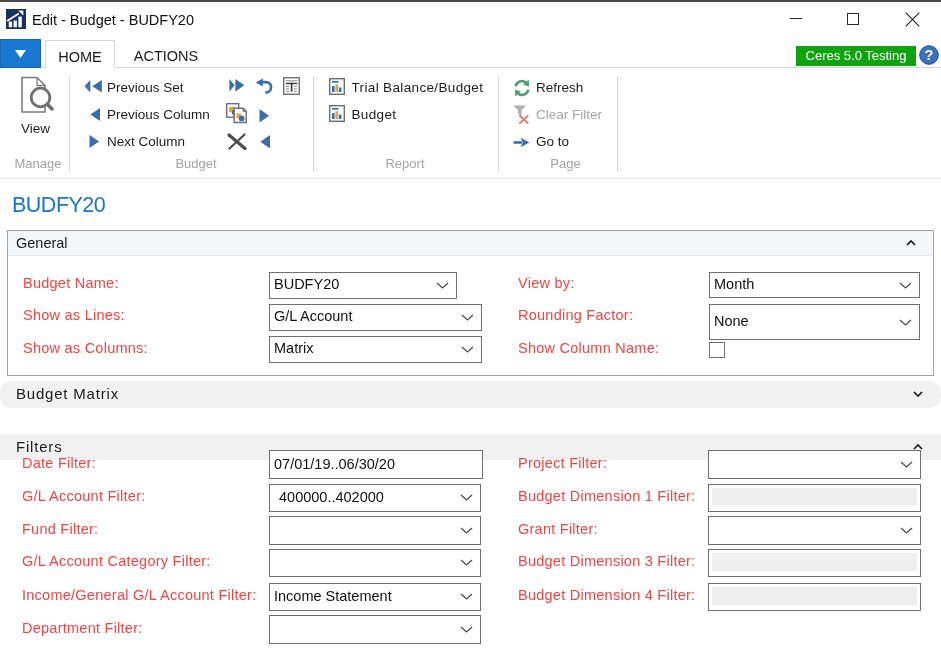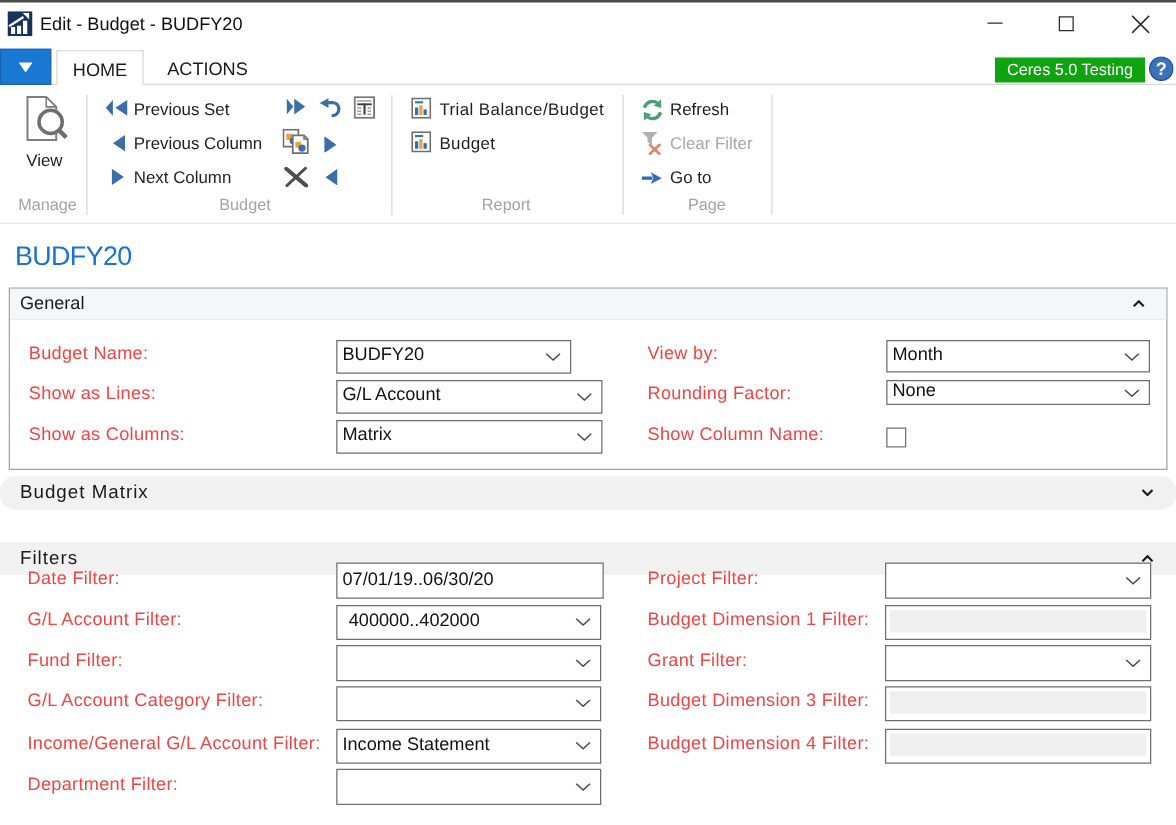--- a/index.html
+++ b/index.html
@@ -189,21 +189,21 @@
     </svg>
   </div>
 <div class="lbl" style="left:518px;top:275px;">View by:</div>
 <div class="field" style="left:709px;top:272px;width:211px;height:26px;padding-left:47px;">
     <span class="txt">Month</span>
     <svg class="dd" width="13" height="7" viewBox="0 0 13 7">
       <path d="M1 1 L6.5 6 L12 1" stroke="#4a4a4a" stroke-width="1.25" fill="none"></path>
     </svg>
   </div>
 <div class="lbl" style="left:518px;top:307px;">Rounding Factor:</div>
-<div class="field" style="left:709px;top:304px;width:211px;height:20px;">
+<div class="field" style="left:709px;top:304px;width:211px;height:36px;">
     <span class="txt">None</span>
     <svg class="dd" width="13" height="7" viewBox="0 0 13 7">
       <path d="M1 1 L6.5 6 L12 1" stroke="#4a4a4a" stroke-width="1.25" fill="none"></path>
     </svg>
   </div>
 <div class="lbl" style="left:518px;top:339.5px;">Show Column Name:</div>
 <div class="abs" style="left:709px;top:342px;width:15.5px;height:15.5px;border:1px solid #707070;background:#fff;"></div>
 
 <div class="secbar" style="top:381px;height:26.5px;border-radius:12px;">
   <div class="t">Budget Matrix</div>

